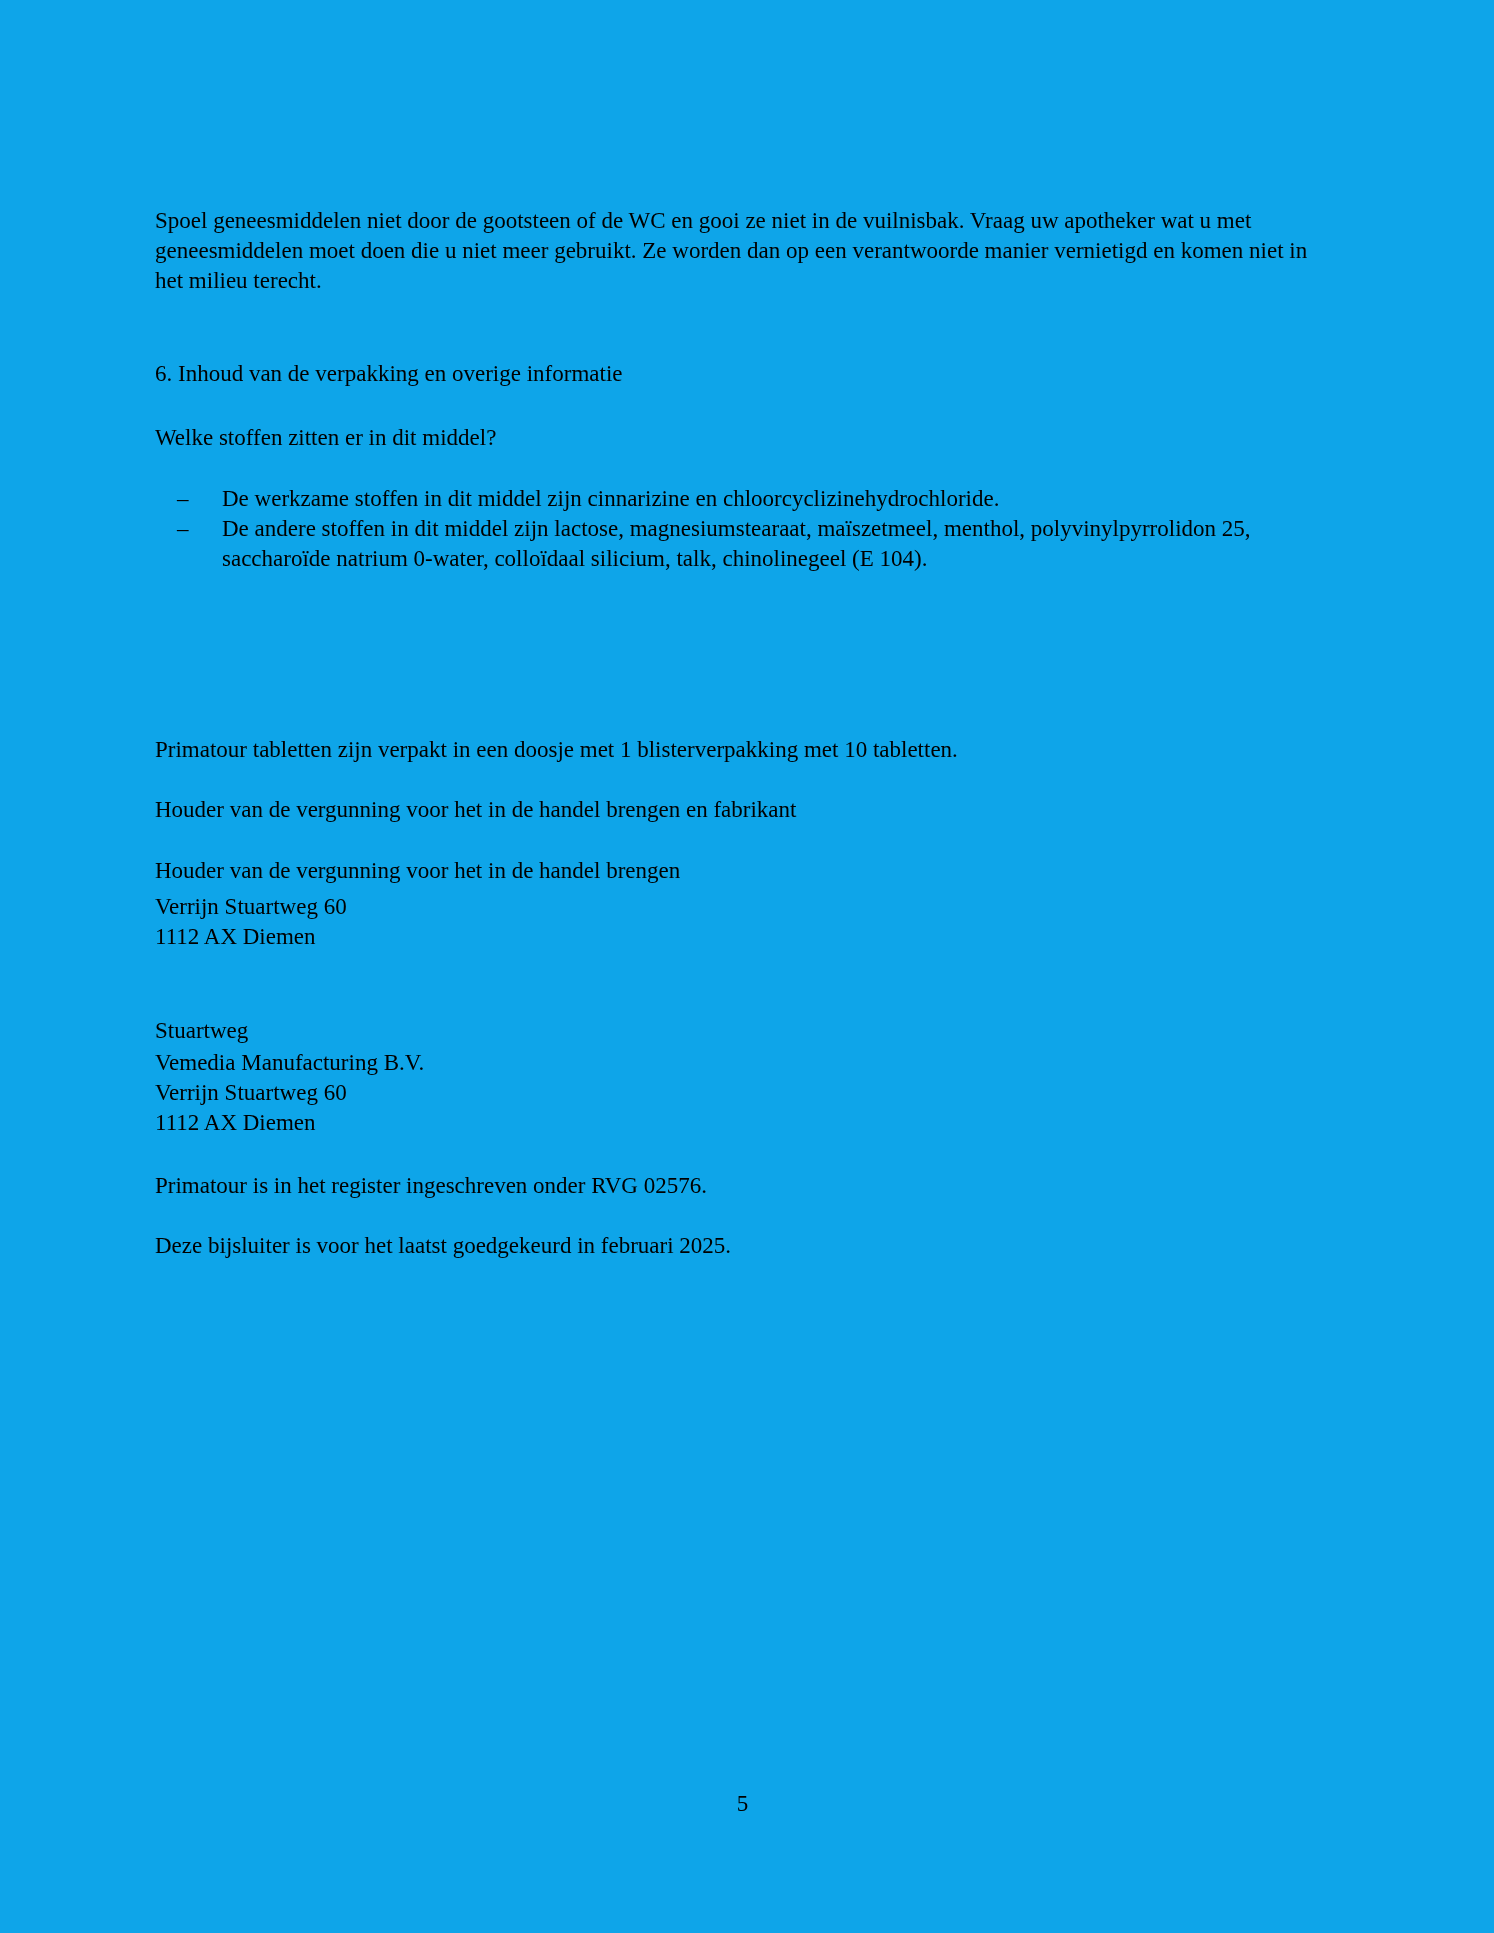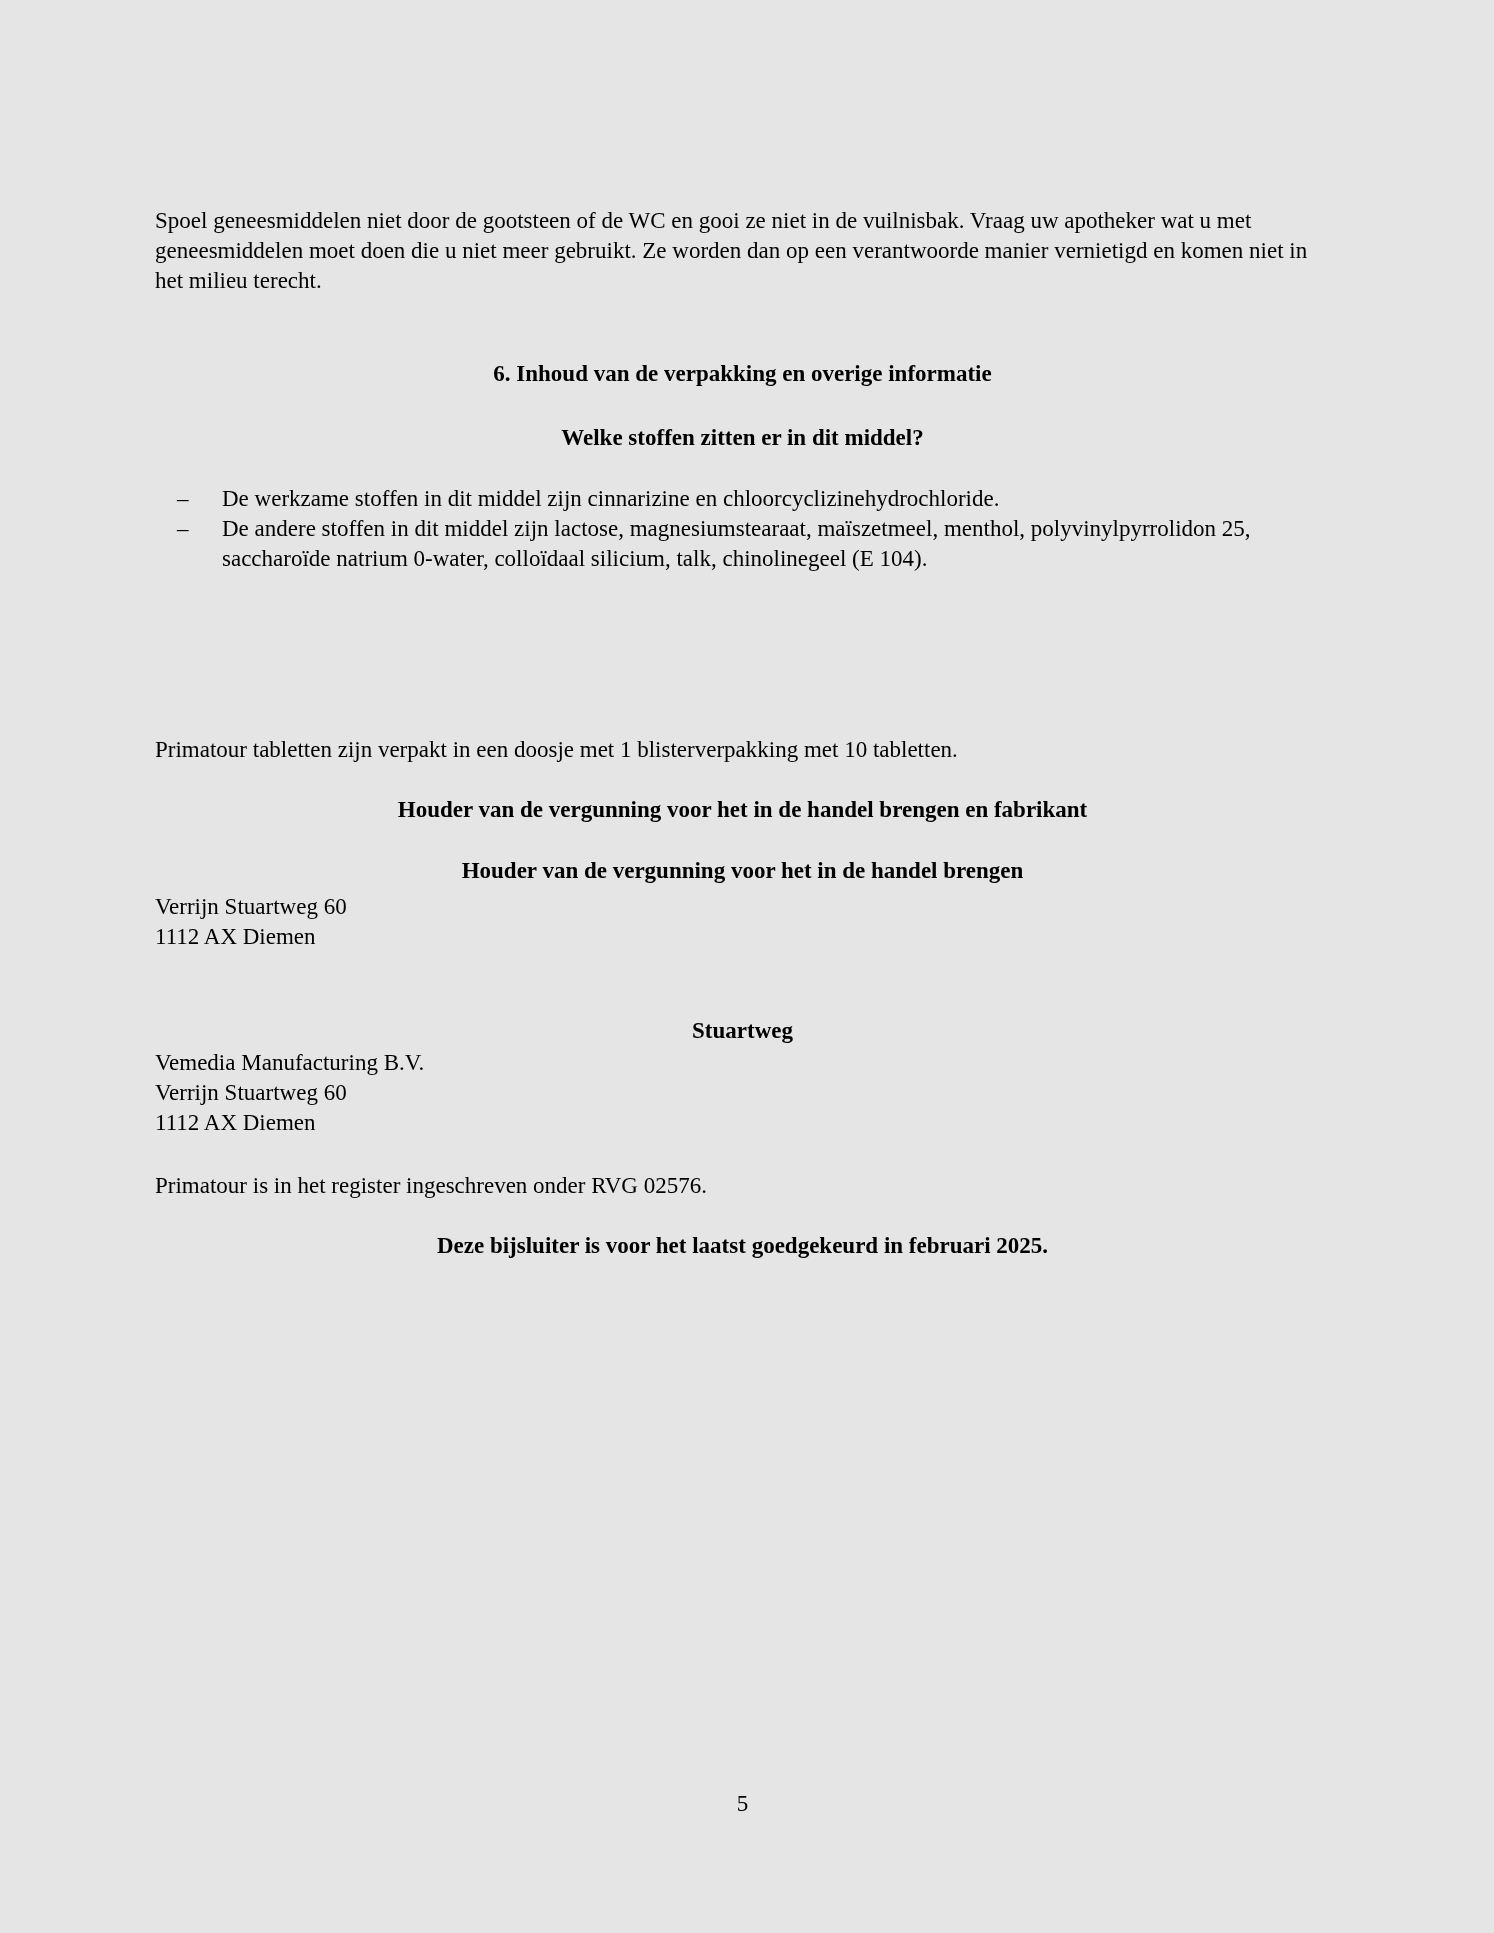--- a/index.html
+++ b/index.html
@@ -4,34 +4,34 @@
 <style>
   html, body {
     margin: 0;
     padding: 0;
     background: #ffffff;
   }
   .page {
     position: relative;
     width: 1494px;
     height: 1933px;
-    background: #e5e5e5;
+    background: #0ea5e9;
     font-family: "Liberation Serif", "DejaVu Serif", serif;
     font-size: 23px;
     line-height: 30px;
     color: #000000;
     overflow: hidden;
   }
   .blk {
     position: absolute;
     left: 155px;
     width: 1175px;
     margin: 0;
   }
-  .bold { font-weight: bold; text-align: center; }
+  .bold { font-weight: normal; }
   .bullet-item {
     position: relative;
     padding-left: 67px;
   }
   .bullet-dash {
     position: absolute;
     left: 22px;
     top: 0;
   }
   .bullet-text { white-space: pre-wrap; margin-top: 12px; }

